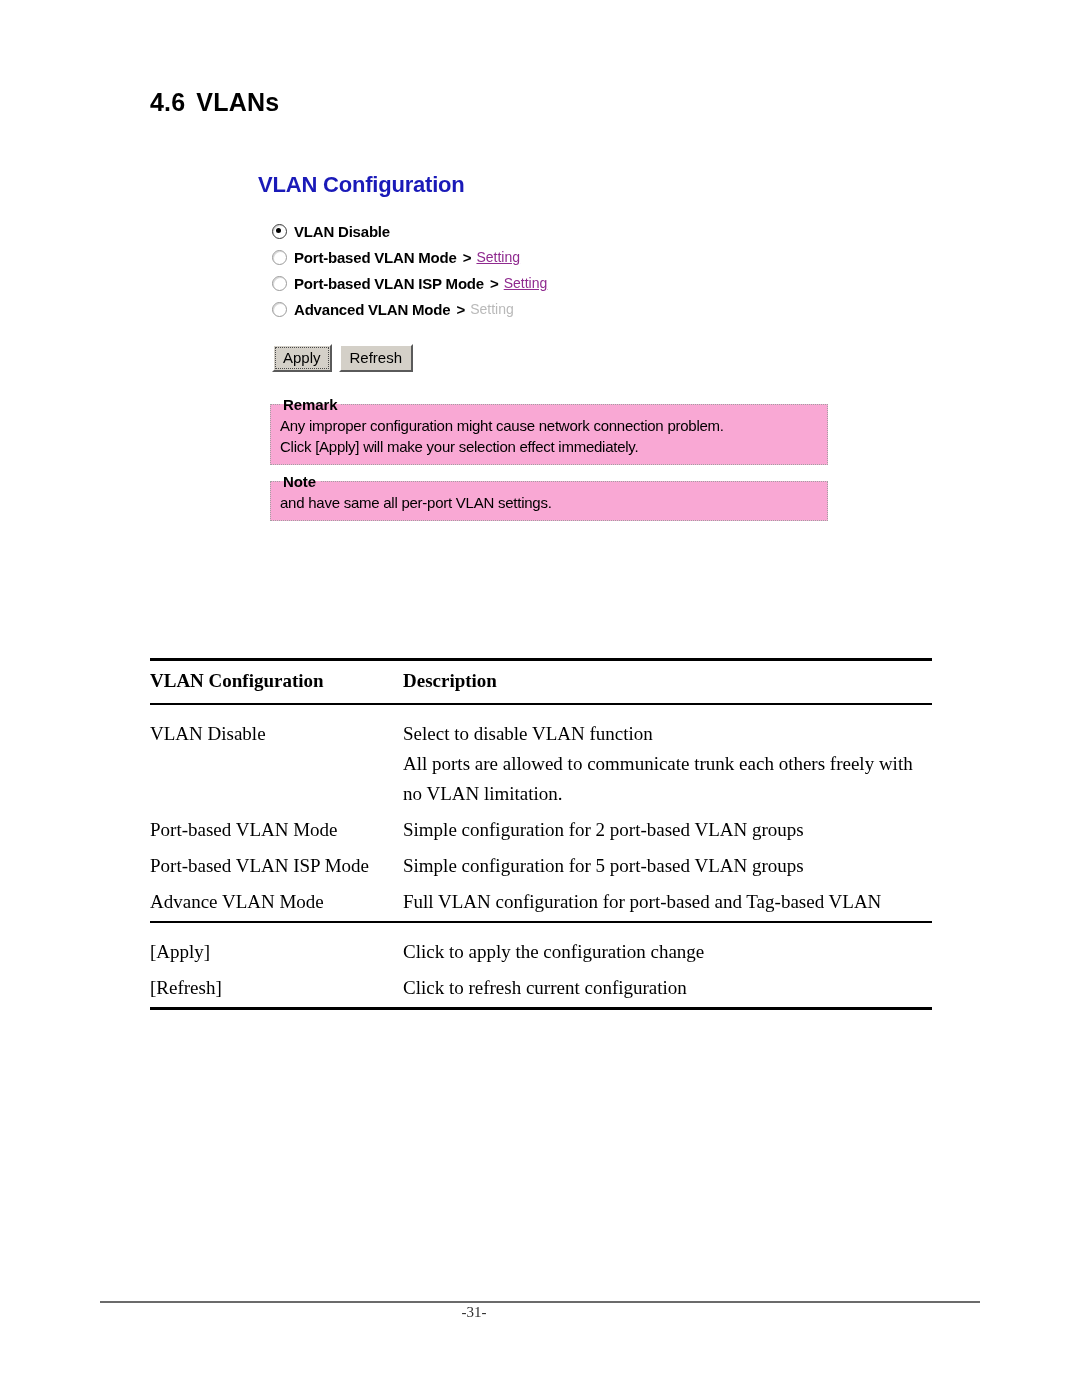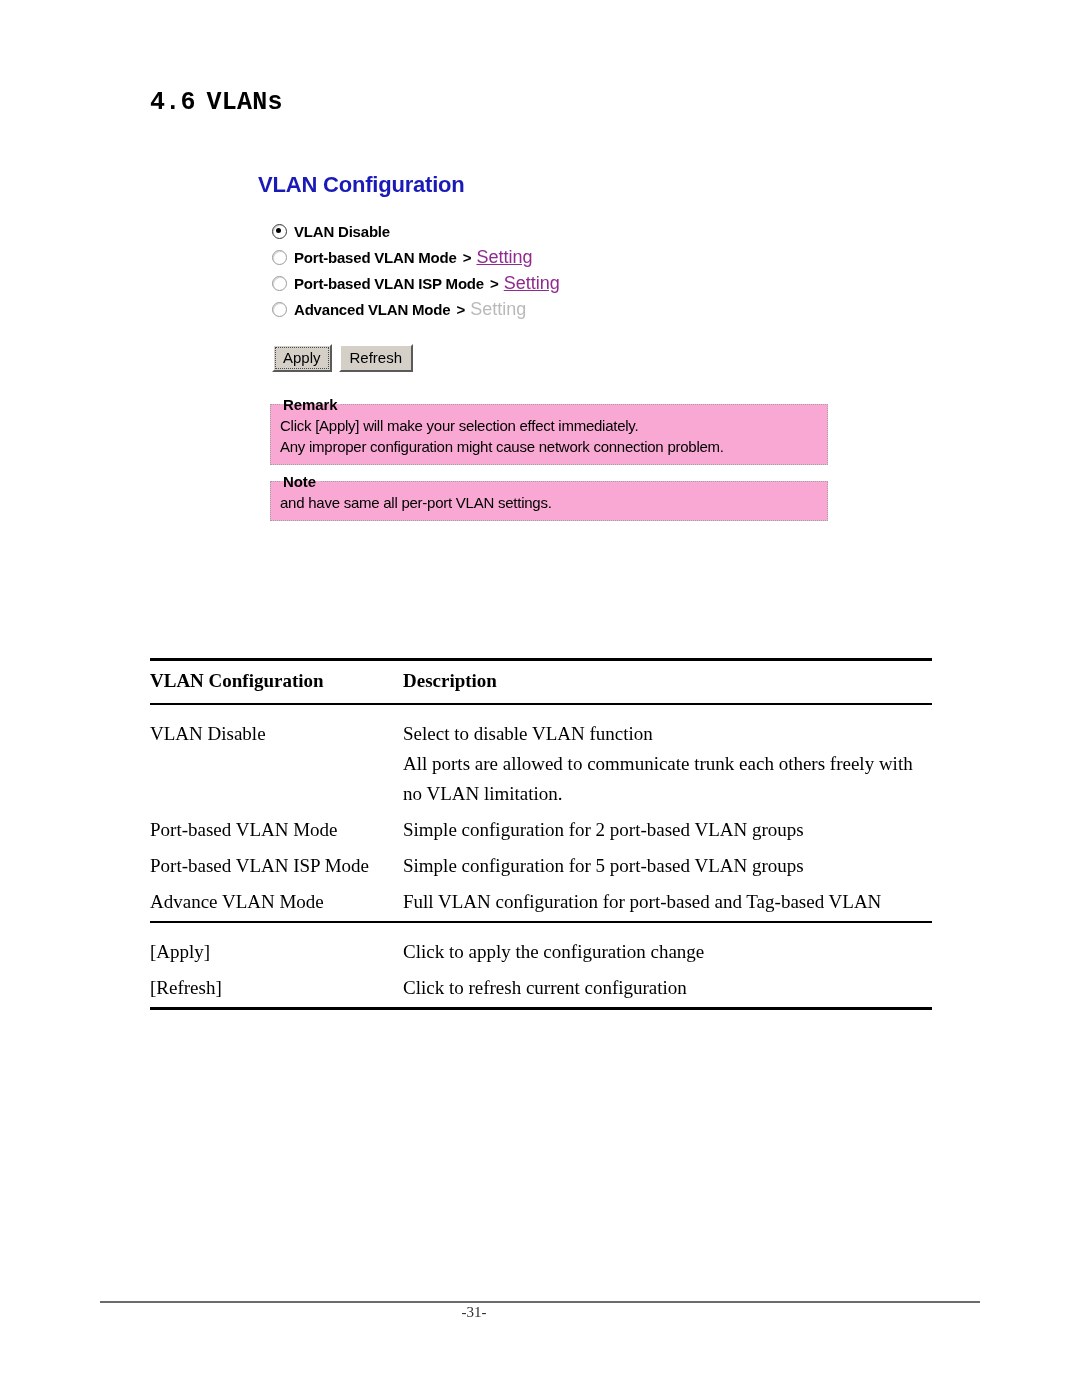--- a/index.html
+++ b/index.html
@@ -14,21 +14,21 @@
     font-family: "Liberation Serif", "DejaVu Serif", serif;
     color: #000000;
     overflow: hidden;
   }
 
   
   .page-heading {
     position: absolute;
     left: 150px;
     top: 88px;
-    font-family: Liberation Mono, monospace;
+    font-family: Liberation Sans, sans-serif;
     font-weight: bold;
     font-size: 25px;
     letter-spacing: 0.2px;
     color: #000;
     white-space: nowrap;
   }
   .page-heading .num { margin-right: 11px; }
 
   
   .screenshot {
@@ -89,21 +89,21 @@
     letter-spacing: -0.2px;
   }
   .arrow {
     font-weight: bold;
     margin: 0 5px 0 6px;
   }
   .link-setting {
     color: #8f2a8f;
     text-decoration: underline;
     font-weight: normal;
-    font-size: 18px;
+    font-size: 14px;
   }
   .link-setting.disabled {
     color: #b9b9b9;
     text-decoration: none;
   }
 
   
   .btn-row {
     margin: 22px 0 0 14px;
     display: flex;
@@ -252,22 +252,22 @@
 
   </div>
 
   <div class="btn-row">
     <button class="btn focused">Apply</button>
     <button class="btn">Refresh</button>
   </div>
 
   <fieldset class="fs">
     <legend>Remark</legend>
+    <p>Any improper configuration might cause network connection problem.</p>
     <p>Click [Apply] will make your selection effect immediately.</p>
-    <p>Any improper configuration might cause network connection problem.</p>
   </fieldset>
 
   <fieldset class="fs">
     <legend>Note</legend>
     <p>and have same all per-port VLAN settings.</p>
   </fieldset>
 
 </div>
 
 <div class="desc-table">

